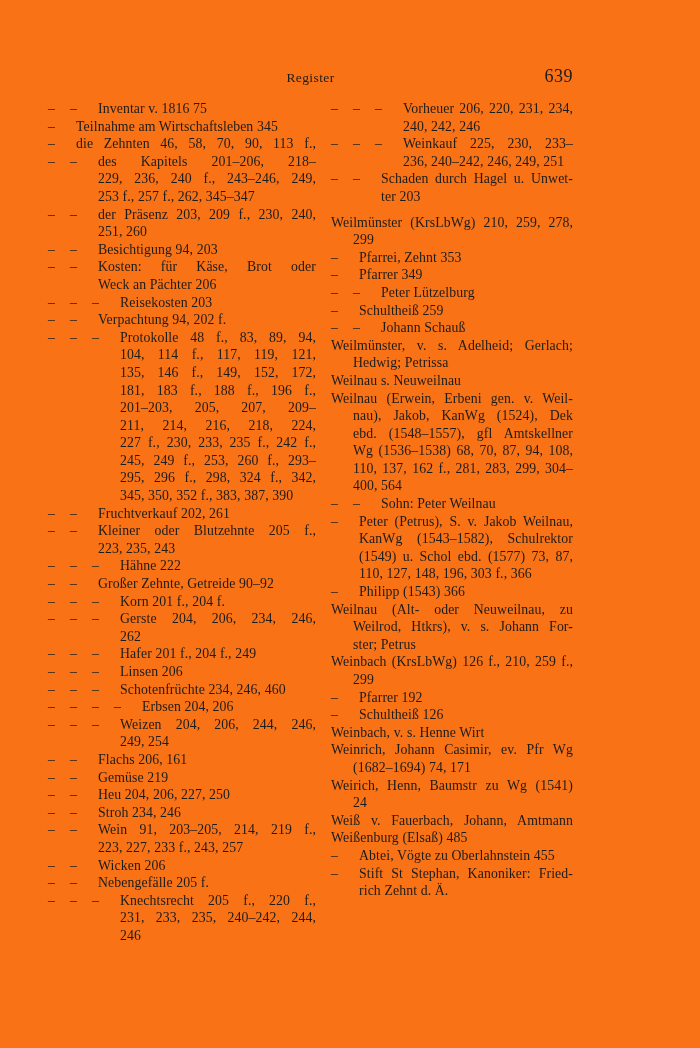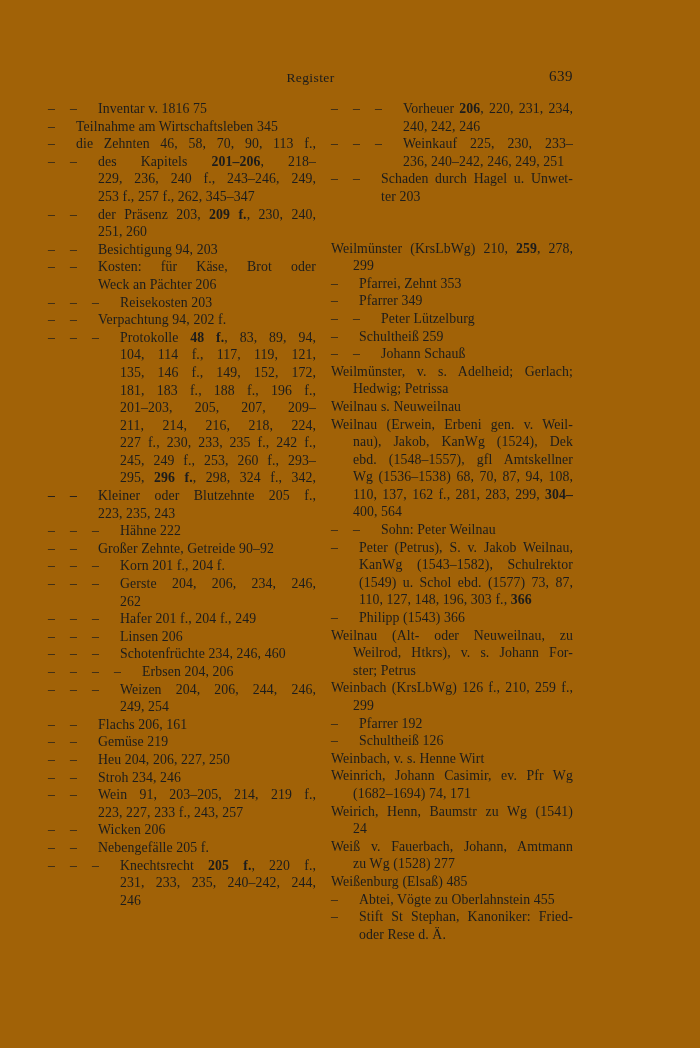--- a/index.html
+++ b/index.html
@@ -3,50 +3,50 @@
 <meta charset="utf-8">
 <style>
   html,body { margin:0; padding:0; }
   body {
     width:700px; height:1048px;
     background:#e8e8e8;
     font-family:"Liberation Serif","DejaVu Serif",serif;
   }
   .page {
     position:relative; width:700px; height:1048px;
-    background:#a16207; color:#1c1c1c; overflow:hidden;
+    background:#f97316; color:#1c1c1c; overflow:hidden;
   }
   .header {
     position:absolute; left:48px; top:70px; width:525px;
     text-align:center; font-size:13.5px; line-height:16px;
     letter-spacing:0.4px;
   }
   .pageno {
     position:absolute; right:0; top:-2px;
-    font-size:15px; letter-spacing:0.5px;
+    font-size:18px; letter-spacing:0.5px;
   }
   .col { position:absolute; top:100px; }
   .col-left  { left:48px;  width:268px; }
   .col-right { left:331px; width:242px; }
   .entry {
     position:relative; margin:0;
     font-size:13.8px; line-height:17.6px; letter-spacing:0.1px;
   }
-  .entry.gap { margin-top:34px; }
+  .entry.gap { margin-top:8px; }
   .lvl0 { padding-left:22px; }
   .lvl1 { padding-left:28px; }
   .lvl2 { padding-left:50px; }
   .lvl3 { padding-left:72px; }
   .lvl4 { padding-left:94px; }
   .lvl0 .ln.first { margin-left:-22px; }
   .dash { position:absolute; top:0; line-height:17.6px; }
   .d0 { left:0; } .d1 { left:22px; } .d2 { left:44px; } .d3 { left:66px; }
   .ln { display:block; text-align:justify; text-align-last:justify; }
   .ln.last { text-align-last:left; }
-  .ln b { font-weight:bold; }
+  .ln b { font-weight:normal; }
 </style>
 </head>
 <body>
 
 <div class="page">
   <div class="header">
     <span class="htitle">Register</span>
     <span class="pageno">639</span>
   </div>
   <div class="col col-left">
@@ -104,24 +104,26 @@
         <span class="dash d2">–</span>
         <span class="ln first"><span>Protokolle </span><b>48 f.</b><span>, 83, 89, 94,</span></span>
         <span class="ln"><span>104, 114 f., 117, 119, 121,</span></span>
         <span class="ln"><span>135, 146 f., 149, 152, 172,</span></span>
         <span class="ln"><span>181, 183 f., 188 f., 196 f.,</span></span>
         <span class="ln"><span>201–203, 205, 207, 209–</span></span>
         <span class="ln"><span>211, 214, 216, 218, 224,</span></span>
         <span class="ln"><span>227 f., 230, 233, 235 f., 242 f.,</span></span>
         <span class="ln"><span>245, 249 f., 253, 260 f., 293–</span></span>
         <span class="ln"><span>295, </span><b>296 f.</b><span>, 298, 324 f., 342,</span></span>
-      </p>
-      <p class="entry lvl2">
-        <span class="dash d0">–</span>
-        <span class="dash d1">–</span>
+        <span class="ln last"><span>345, 350, 352 f., 383, 387, 390</span></span>
+      </p>
+      <p class="entry lvl2">
+        <span class="dash d0">–</span>
+        <span class="dash d1">–</span>
+        <span class="ln first last"><span>Fruchtverkauf 202, 261</span></span>
       </p>
       <p class="entry lvl2">
         <span class="dash d0">–</span>
         <span class="dash d1">–</span>
         <span class="ln first"><span>Kleiner oder Blutzehnte 205 f.,</span></span>
         <span class="ln last"><span>223, 235, 243</span></span>
       </p>
       <p class="entry lvl3">
         <span class="dash d0">–</span>
         <span class="dash d1">–</span>
@@ -324,28 +326,27 @@
       <p class="entry lvl0">
         <span class="ln first"><span>Weinrich, Johann Casimir, ev. Pfr Wg</span></span>
         <span class="ln last"><span>(1682–1694) 74, 171</span></span>
       </p>
       <p class="entry lvl0">
         <span class="ln first"><span>Weirich, Henn, Baumstr zu Wg (1541)</span></span>
         <span class="ln last"><span>24</span></span>
       </p>
       <p class="entry lvl0">
         <span class="ln first"><span>Weiß v. Fauerbach, Johann, Amtmann</span></span>
-        <span class="ln last"><span>zu Wg (1528) 277</span></span>
       </p>
       <p class="entry lvl0">
         <span class="ln first last"><span>Weißenburg (Elsaß) 485</span></span>
       </p>
       <p class="entry lvl1">
         <span class="dash d0">–</span>
         <span class="ln first last"><span>Abtei, Vögte zu Oberlahnstein 455</span></span>
       </p>
       <p class="entry lvl1">
         <span class="dash d0">–</span>
         <span class="ln first"><span>Stift St Stephan, Kanoniker: Fried-</span></span>
-        <span class="ln last"><span>oder Rese d. Ä.</span></span>
+        <span class="ln last"><span>rich Zehnt d. Ä.</span></span>
       </p>
     </div>
 </div>
 
 </body></html>

